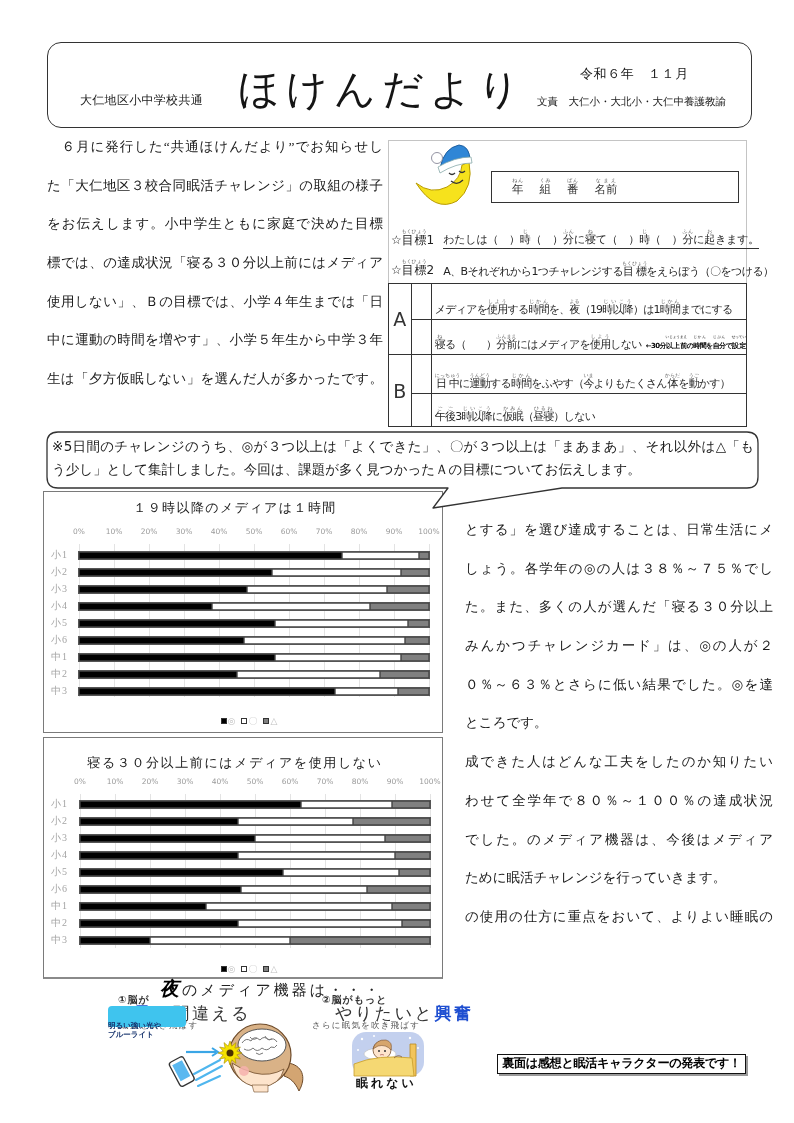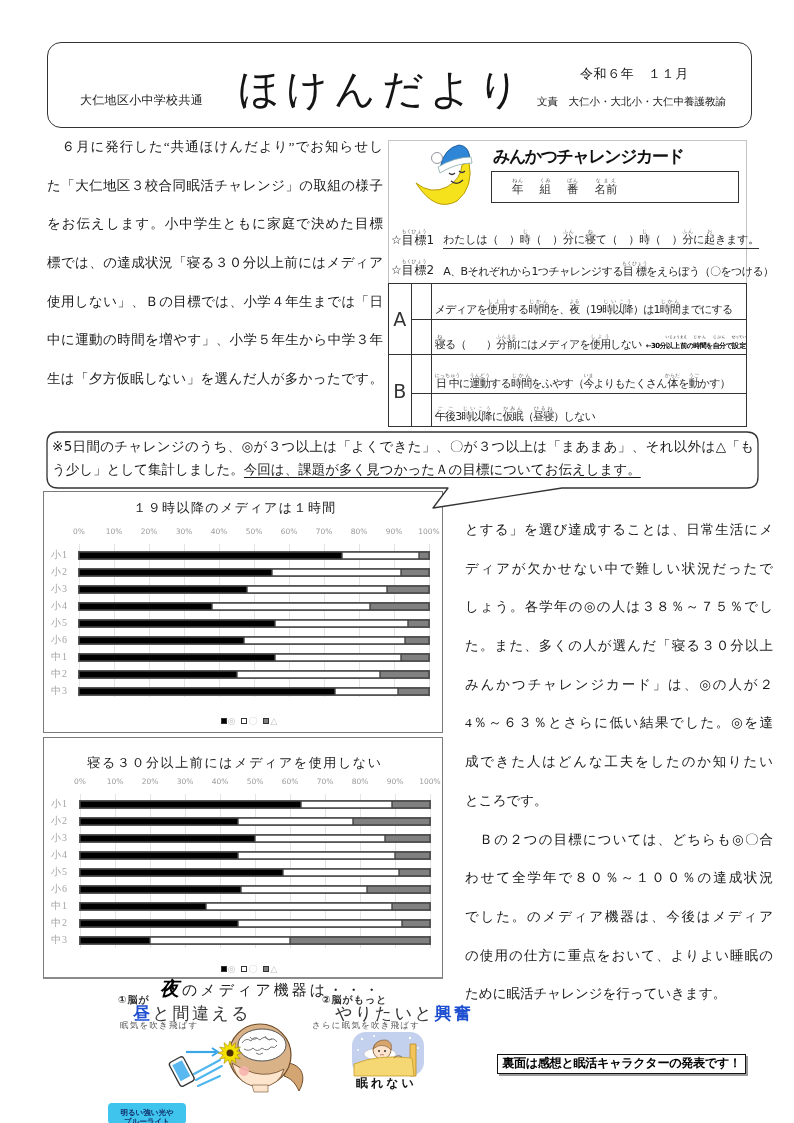--- a/index.html
+++ b/index.html
@@ -46,21 +46,21 @@
 #card-table tr.h3{height:39px}
 #card-table tr.h4{height:33px}
 .note{font-size:7px;font-weight:900;color:#000;letter-spacing:-0.6px;margin-left:4px}
 .note rt{font-size:3.5px}
 
 
 #callout-svg{left:0;top:0;pointer-events:none}
 #notice-text{left:52px;top:435px;width:702px;font-size:13.5px;line-height:23px;color:#1a1a1a}
 #notice-l1{display:block;height:23px;overflow:hidden;text-align:justify;text-align-last:justify}
 #notice-l2{display:block;height:23px;white-space:nowrap}
-#notice-u{text-decoration:underline;text-underline-offset:3px;text-decoration-thickness:1px}
+#notice-u{text-underline-offset:3px;text-decoration-thickness:1px}
 
 
 .chart-box{left:43px;width:400px;height:242px;border:1px solid #7a7a7a}
 #chart1{top:491px}
 #chart2{top:737px;border-bottom:2px solid #8a8a8a}
 .chart-title{position:absolute;left:0;width:382px;text-align:center;font-size:13px;letter-spacing:1.4px;line-height:18px;white-space:nowrap;color:#1a1a1a}
 #chart1 .chart-title{top:7px}
 #chart2 .chart-title{top:16px;letter-spacing:1.6px}
 .plot{position:absolute;left:0;top:0;width:100%;height:100%}
 .grid{position:absolute;width:1px;background:#e3e3e3}
@@ -84,21 +84,21 @@
 .cap-1{font-size:10px;line-height:12px;font-weight:bold;letter-spacing:1px}
 .cap-2{font-size:17px;line-height:14px;letter-spacing:2.5px}
 .cap-3{font-size:8.5px;line-height:10px;letter-spacing:1.2px;color:#555}
 .hl{color:#1f4fd1;font-weight:bold}
 #lcap1{left:118px;top:994px}
 #lcap2{left:133px;top:1006px}
 #lcap3{left:120px;top:1020px}
 #rcap1{left:322px;top:994px}
 #rcap2{left:335px;top:1006px}
 #rcap3{left:312px;top:1020px}
-#light-label{left:108px;top:1103px;width:78px;height:21px;background:#3fc4ee;border-radius:4px;font-size:7.5px;line-height:9px;text-align:center;color:#13306b;font-weight:bold;padding-top:5px;white-space:nowrap}
+#light-label{left:108px;top:1006px;width:78px;height:21px;background:#3fc4ee;border-radius:4px;font-size:7.5px;line-height:9px;text-align:left;color:#13306b;font-weight:bold;padding-top:15px;white-space:nowrap}
 #light-label span{display:block}
 #sleep-caption{left:356px;top:1076px;font-size:12px;line-height:15px;font-weight:bold;letter-spacing:3px;color:#111;white-space:nowrap}
 </style>
 </head>
 <body>
 
 <div id="header-box" class="abs"></div>
 <div id="hdr-org" class="abs nw">大仁地区小中学校共通</div>
 <div id="hdr-title" class="abs nw sans">ほけんだより</div>
 <div id="hdr-date" class="abs nw">令和６年　１１月</div>
@@ -116,21 +116,20 @@
 
 <div id="card" class="abs sans">
   <svg id="moon" width="62" height="66" viewBox="0 0 62 66">
     <path d="M5 40 Q20 52 36 44 Q50 36 51 22 L58 19 Q63 44 46 58 Q24 70 5 40 Z" fill="#f6e21c" stroke="#b89a00" stroke-width="1"></path>
     <path d="M38 30 q3 3 6 0 M48 28 q3 3 6 0" fill="none" stroke="#333" stroke-width="1.2"></path>
     <path d="M40 38 q6 5 12 -1" fill="none" stroke="#333" stroke-width="1.2"></path>
     <path d="M29 25 Q33 5 48 2 Q59 3 59 18 Z" fill="#2f86d6" stroke="#1d5fa0" stroke-width="1"></path>
     <path d="M27 24 Q44 14 60 14 L61 20 Q45 20 29 30 Z" fill="#ffffff" stroke="#8aa" stroke-width="0.8"></path>
     <circle cx="26" cy="15" r="5.5" fill="#ffffff" stroke="#889" stroke-width="0.9"></circle>
   </svg>
-  <div id="card-title" class="nw">みんかつチャレンジカード</div>
   <div id="name-box">
       <ruby>年<rt>ねん</rt></ruby>
       <ruby>組<rt>くみ</rt></ruby>
       <ruby>番<rt>ばん</rt></ruby>
       <ruby>名前<rt>なまえ</rt></ruby>
     </div>
 
   <div id="goal1" class="goal">
     <span class="goal-label"><span>☆</span><ruby>目標<rt>もくひょう</rt></ruby><span>1</span></span>
     <span id="goal1-text"><span>わたしは（　）</span><ruby>時<rt>じ</rt></ruby><span>（　）</span><ruby>分<rt>ふん</rt></ruby><span>に</span><ruby>寝<rt>ね</rt></ruby><span>て（　）</span><ruby>時<rt>じ</rt></ruby><span>（　）</span><ruby>分<rt>ふん</rt></ruby><span>に</span><ruby>起<rt>お</rt></ruby><span>きます。</span></span>
@@ -341,32 +340,30 @@
 <svg id="callout-svg" class="abs" width="794" height="520" viewBox="0 0 794 520">
   <path d="M58 432 H747 Q758 432 758 443 V477 Q758 488 747 488 H562 L433 508 L448 488 H58 Q47 488 47 477 V443 Q47 432 58 432 Z" fill="#ffffff" stroke="#333" stroke-width="1.3" stroke-linejoin="round"></path>
 </svg>
 <div id="notice-text" class="abs sans">
   <span id="notice-l1">※5日間のチャレンジのうち、◎が３つ以上は「よくできた」、〇が３つ以上は「まあまあ」、それ以外は△「も</span>
   <span id="notice-l2"><span>う少し」として集計しました。</span><span id="notice-u">今回は、課題が多く見つかったＡの目標についてお伝えします。</span></span>
 </div>
 
 <div id="body-col" class="abs col">
   <span class="jl">とする」を選び達成することは、日常生活にメ</span>
-  <span class="jl">ディアが欠かせない中で難しい状況だったで</span>
   <span class="jl">しょう。各学年の◎の人は３８％～７５％でし</span>
   <span class="jl">た。また、多くの人が選んだ「寝る３０分以上</span>
   <span class="jl">みんかつチャレンジカード」は、◎の人が２</span>
-  <span class="jl">4％～６３％とさらに低い結果でした。◎を達</span>
+  <span class="jl">０％～６３％とさらに低い結果でした。◎を達</span>
+  <span class="jl last">ところです。</span>
   <span class="jl">成できた人はどんな工夫をしたのか知りたい</span>
-  <span class="jl last">ところです。</span>
-  <span class="jl">　Ｂの２つの目標については、どちらも◎〇合</span>
   <span class="jl">わせて全学年で８０％～１００％の達成状況</span>
   <span class="jl">でした。のメディア機器は、今後はメディア</span>
+  <span class="jl last">ために眠活チャレンジを行っていきます。</span>
   <span class="jl">の使用の仕方に重点をおいて、よりよい睡眠の</span>
-  <span class="jl last">ために眠活チャレンジを行っていきます。</span>
 </div>
 
 <div id="banner" class="abs sans">裏面は感想と眠活キャラクターの発表です！</div>
 
 <div id="illus-title" class="abs sans"><span class="emph">夜</span><span>のメディア機器は・・・</span></div>
 
 <div id="lcap1" class="cap cap-1 sans">①脳が</div>
 <div id="lcap2" class="cap cap-2 sans"><span class="hl">昼</span><span>と間違える</span></div>
 <div id="lcap3" class="cap cap-3 sans">眠気を吹き飛ばす</div>
 

